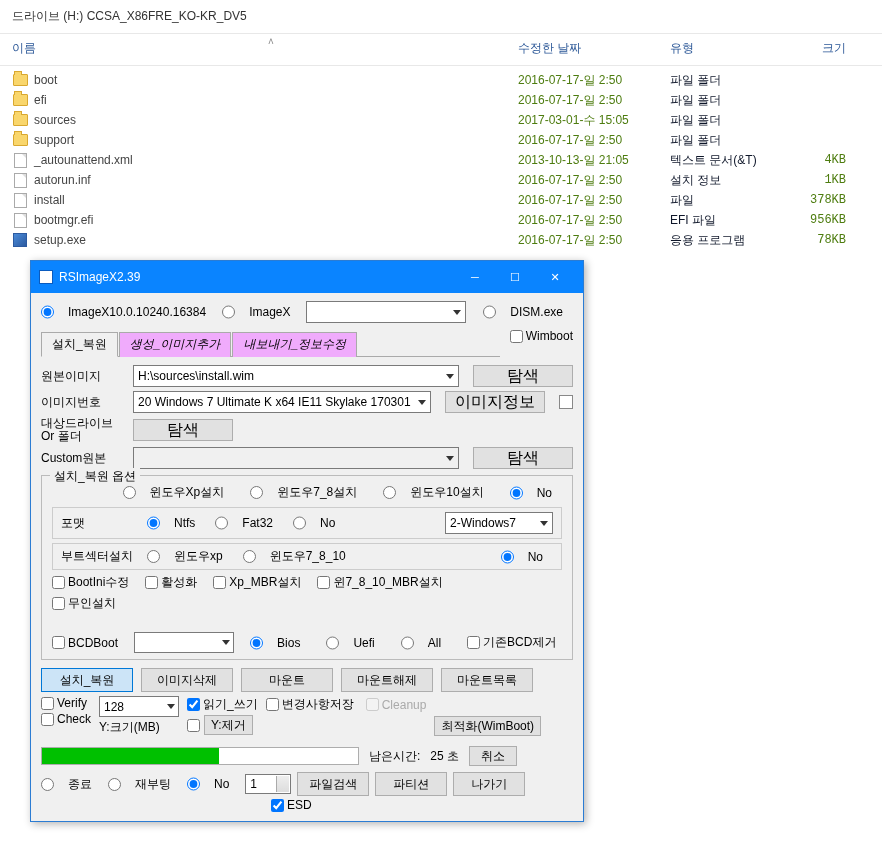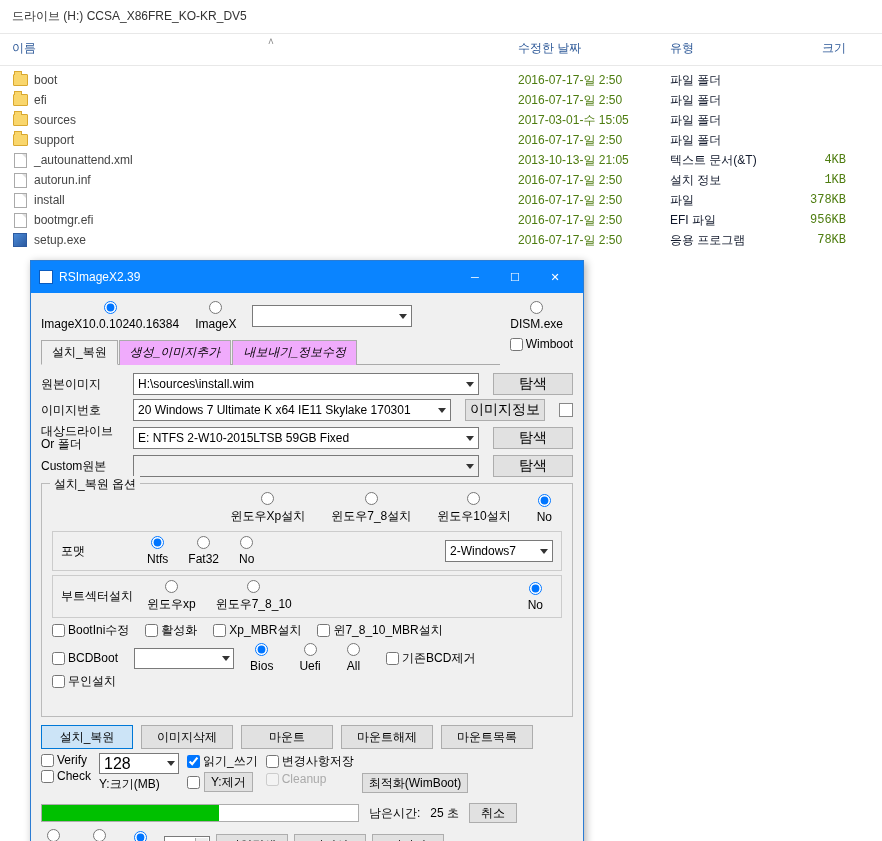--- a/index.html
+++ b/index.html
@@ -25,44 +25,44 @@
 .exe-icon { width: 14px; height: 14px; background: linear-gradient(135deg,#4b8bd8,#2c5aa0); border: 1px solid #2c5aa0; }
 
 .dialog { position: absolute; left: 30px; top: 260px; width: 554px; background: #f0f0f0; border: 1px solid #2b7cd3; box-shadow: 2px 2px 8px rgba(0,0,0,0.3); }
 .dialog-title { background: #0a84ff; color: #fff; padding: 6px 8px; font-size: 12px; display: flex; align-items: center; }
 .dialog-title .ticon { width: 14px; height: 14px; background: #fff; margin-right: 6px; border: 1px solid #0a5bbf; }
 .dialog-title .dtxt { flex: 1; }
 .dialog-title .winbtns { display: flex; gap: 0; }
 .dialog-title .winbtn { width: 40px; height: 20px; display: flex; align-items: center; justify-content: center; color: #fff; font-size: 11px; cursor: pointer; }
 .dialog-body { padding: 8px 10px 6px; font-size: 12px; }
 .row { display: flex; align-items: center; margin-bottom: 4px; gap: 6px; }
-.radio-label { display: inline-flex; align-items: center; gap: 3px; margin-right: 10px; cursor: pointer; flex-direction: column; }
+.radio-label { display: inline-flex; gap: 14px; margin-right: 10px; cursor: pointer; }
 .radio-label input { margin: 0; }
 .chk-label { display: inline-flex; align-items: center; gap: 3px; cursor: pointer; }
 .chk-label input { margin: 0; }
 .tabs { display: flex; border-bottom: 1px solid #aaa; margin: 4px 0 8px; }
 .tab { padding: 3px 10px; border: 1px solid #aaa; border-bottom: none; background: #f0f0f0; margin-right: 1px; cursor: pointer; position: relative; top: 1px; }
 .tab.active { background: #f0f0f0; border-bottom: 1px solid #f0f0f0; }
 .tab.inactive { background: #f0abfc; font-style: italic; }
 .form-row { display: flex; align-items: center; margin-bottom: 4px; gap: 14px; }
 .form-label { width: 78px; font-size: 12px; }
 .dd { flex: 1; height: 22px; border: 1px solid #7a7a7a; background: #fff; padding: 1px 18px 1px 4px; font-size: 12px; position: relative; cursor: pointer; display: flex; align-items: center; }
 .dd::after { content: ""; position: absolute; right: 4px; top: 8px; border-left: 4px solid transparent; border-right: 4px solid transparent; border-top: 5px solid #333; }
-.sidebtn { width: 80px; height: 22px; background: #e1e1e1; border: 1px solid #adadad; font-size: 14px; cursor: pointer; }
+.sidebtn { width: 100px; height: 22px; background: #e1e1e1; border: 1px solid #adadad; font-size: 16px; cursor: pointer; }
 .sq-chk { width: 14px; height: 14px; border: 1px solid #888; background: #fff; }
 .group { border: 1px solid #bbb; padding: 8px 10px 6px; margin: 6px 0; position: relative; }
 .group-title { position: absolute; top: -8px; left: 8px; background: #f0f0f0; padding: 0 4px; font-size: 12px; }
 .inline-group { display: flex; align-items: center; gap: 16px; }
 .sep-row { border: 1px solid #ccc; padding: 4px 8px; display: flex; align-items: center; gap: 10px; margin-bottom: 4px; }
 .sep-row .lbl { width: 76px; }
 .btn { height: 24px; padding: 0 8px; background: #e1e1e1; border: 1px solid #adadad; font-size: 12px; cursor: pointer; }
 .btn.primary { background: #cce4f7; border: 1px solid #0078d7; }
 .btn-row { display: flex; gap: 8px; margin: 8px 0 4px; }
 .btn-row .btn { width: 92px; }
-.small-dd { width: 80px; height: 21px; border: 1px solid #7a7a7a; background: #fff; padding: 0 14px 0 4px; font-size: 16px; display: flex; align-items: center; position: relative; cursor: pointer; }
+.small-dd { width: 80px; height: 21px; border: 1px solid #7a7a7a; background: #fff; padding: 0 14px 0 4px; font-size: 12px; display: flex; align-items: center; position: relative; cursor: pointer; }
 .small-dd::after { content: ""; position: absolute; right: 3px; top: 7px; border-left: 4px solid transparent; border-right: 4px solid transparent; border-top: 5px solid #333; }
 .tiny-btn { height: 20px; padding: 0 6px; background: #e1e1e1; border: 1px solid #adadad; font-size: 12px; cursor: pointer; }
 .progress { height: 18px; border: 1px solid #adadad; background: #fff; position: relative; width: 318px; }
 .progress-fill { height: 100%; background: #00c000; }
 .footer-row { display: flex; align-items: center; gap: 6px; margin-top: 6px; }
 .spinner { width: 46px; height: 20px; border: 1px solid #7a7a7a; background: #fff; display: flex; align-items: center; padding: 0 14px 0 4px; font-size: 12px; position: relative; }
 .spinner::after { content: ""; position: absolute; right: 1px; top: 1px; width: 12px; height: 16px; background: linear-gradient(#eee,#ddd); border-left: 1px solid #aaa; }
 </style>
 </head>
 <body>
@@ -205,21 +205,20 @@
     </div>
     <div class="form-row">
       <div class="form-label">이미지번호</div>
       <div class="dd">20  Windows 7 Ultimate K x64 IE11 Skylake 170301</div>
       <button class="sidebtn">이미지정보</button>
       <span class="sq-chk"></span>
     </div>
     <div class="form-row">
       <div class="form-label" style="white-space:pre-line;line-height:1.1">대상드라이브
 Or 폴더</div>
-      <div class="dd">E:  NTFS  2-W10-2015LTSB       59GB  Fixed</div>
       <button class="sidebtn">탐색</button>
     </div>
     <div class="form-row">
       <div class="form-label">Custom원본</div>
       <div class="dd" style="background:#f0f0f0"></div>
       <button class="sidebtn">탐색</button>
     </div>
 
     <div class="group">
       <div class="group-title">설치_복원 옵션</div>
@@ -285,20 +284,26 @@
           </label>
         <label class="chk-label">
             <input type="checkbox" style="">
             <span>Xp_MBR설치</span>
           </label>
         <label class="chk-label">
             <input type="checkbox" style="">
             <span>윈7_8_10_MBR설치</span>
           </label>
       </div>
+      <div class="inline-group" style="margin-bottom:20px">
+        <label class="chk-label">
+            <input type="checkbox" style="">
+            <span>무인설치</span>
+          </label>
+      </div>
       <div class="inline-group">
         <label class="chk-label">
             <input type="checkbox" style="">
             <span>BCDBoot</span>
           </label>
         <div class="small-dd" style="width:100px"></div>
         <label class="radio-label">
             <input type="radio" checked="" style="">
             <span>Bios</span>
           </label>
@@ -306,26 +311,20 @@
             <input type="radio" style="">
             <span>Uefi</span>
           </label>
         <label class="radio-label">
             <input type="radio" style="">
             <span>All</span>
           </label>
         <label class="chk-label">
             <input type="checkbox" style="">
             <span>기존BCD제거</span>
-          </label>
-      </div>
-      <div class="inline-group" style="margin-bottom:20px">
-        <label class="chk-label">
-            <input type="checkbox" style="">
-            <span>무인설치</span>
           </label>
       </div>
     </div>
 
     <div class="btn-row">
       <button class="btn primary">설치_복원</button>
       <button class="btn">이미지삭제</button>
       <button class="btn">마운트</button>
       <button class="btn">마운트해제</button>
       <button class="btn">마운트목록</button>
@@ -349,21 +348,21 @@
       <div style="display:flex;flex-direction:column;gap:2px">
         <label class="chk-label">
             <input type="checkbox" checked="" style="">
             <span>읽기_쓰기</span>
           </label>
         <div style="display:flex;align-items:center;gap:4px">
             <input type="checkbox" style="">
             <button class="tiny-btn">Y:제거</button>
           </div>
       </div>
-      <div style="display:flex;flex-direction:column;gap:2px">
+      <div style="display:flex;flex-direction:row;gap:12px">
         <label class="chk-label">
             <input type="checkbox" style="">
             <span>변경사항저장</span>
           </label>
         <label class="chk-label" style="color:#aaa">
             <input type="checkbox" disabled="" style="">
             <span>Cleanup</span>
           </label>
       </div>
       <div style="display:flex;align-items:flex-end;height:40px">

